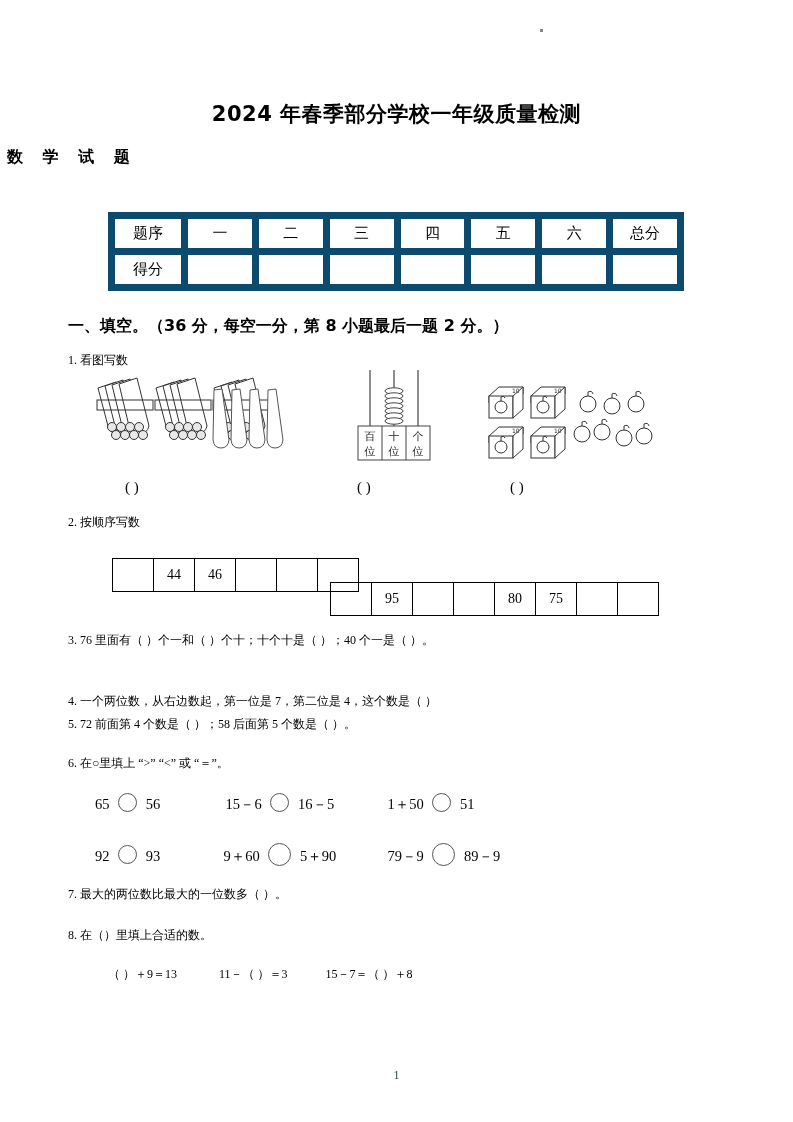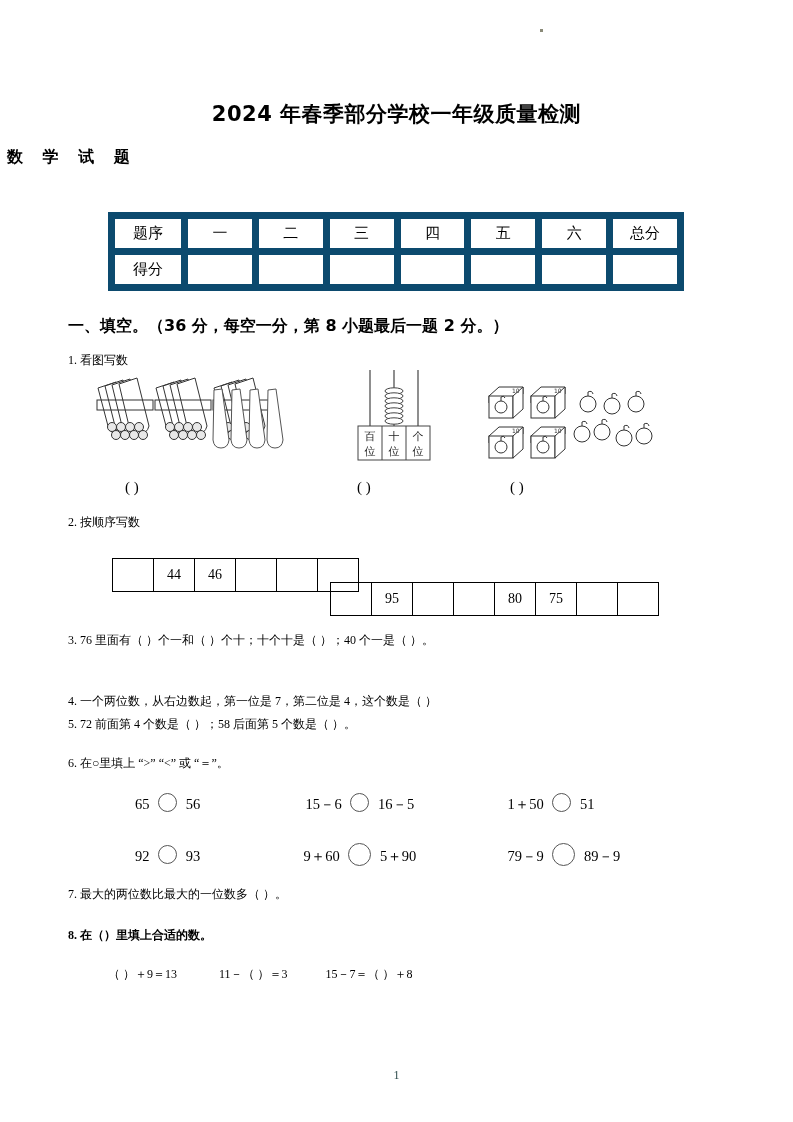--- a/index.html
+++ b/index.html
@@ -78,21 +78,21 @@
   }
   .numgrid td{
     border:1px solid #000;
     width:38px;height:30px;
     text-align:center;vertical-align:middle;
     font-size:14px;
   }
 
   
   .cmp-row{position:absolute;font-size:14.5px;white-space:nowrap;}
-  .cmp-item{display:inline-block;margin-left:40px;}
+  .cmp-item{display:inline-block;}
   .circ{
     display:inline-block;
     width:17px;height:17px;
     border:1px solid #555;
     border-radius:50%;
     vertical-align:-3px;
     margin:0 5px;
   }
   .circ.big{width:21px;height:21px;vertical-align:-5px;}
 
@@ -424,21 +424,21 @@
       <span class="circ big"></span>
       <span>89－9</span>
     </span>
   </div>
 
   <div class="qnum" style="left:68px;top:886px;">
     <span>7.</span>
     <span>最大的两位数比最大的一位数多（      ）。</span>
   </div>
 
-  <div class="qnum" style="left:68px;top:927px;font-weight:bold;">
+  <div class="qnum" style="left:68px;top:927px;">
     <span>8.</span>
     <span>在（）里填上合适的数。</span>
   </div>
 
   <div class="qnum" style="left:108px;top:966px;">
     <span>（      ）＋9＝13</span>
     <span style="display:inline-block;width:36px;"></span>
     <span>11－（      ）＝3</span>
     <span style="display:inline-block;width:32px;"></span>
     <span>15－7＝（      ）＋8</span>

